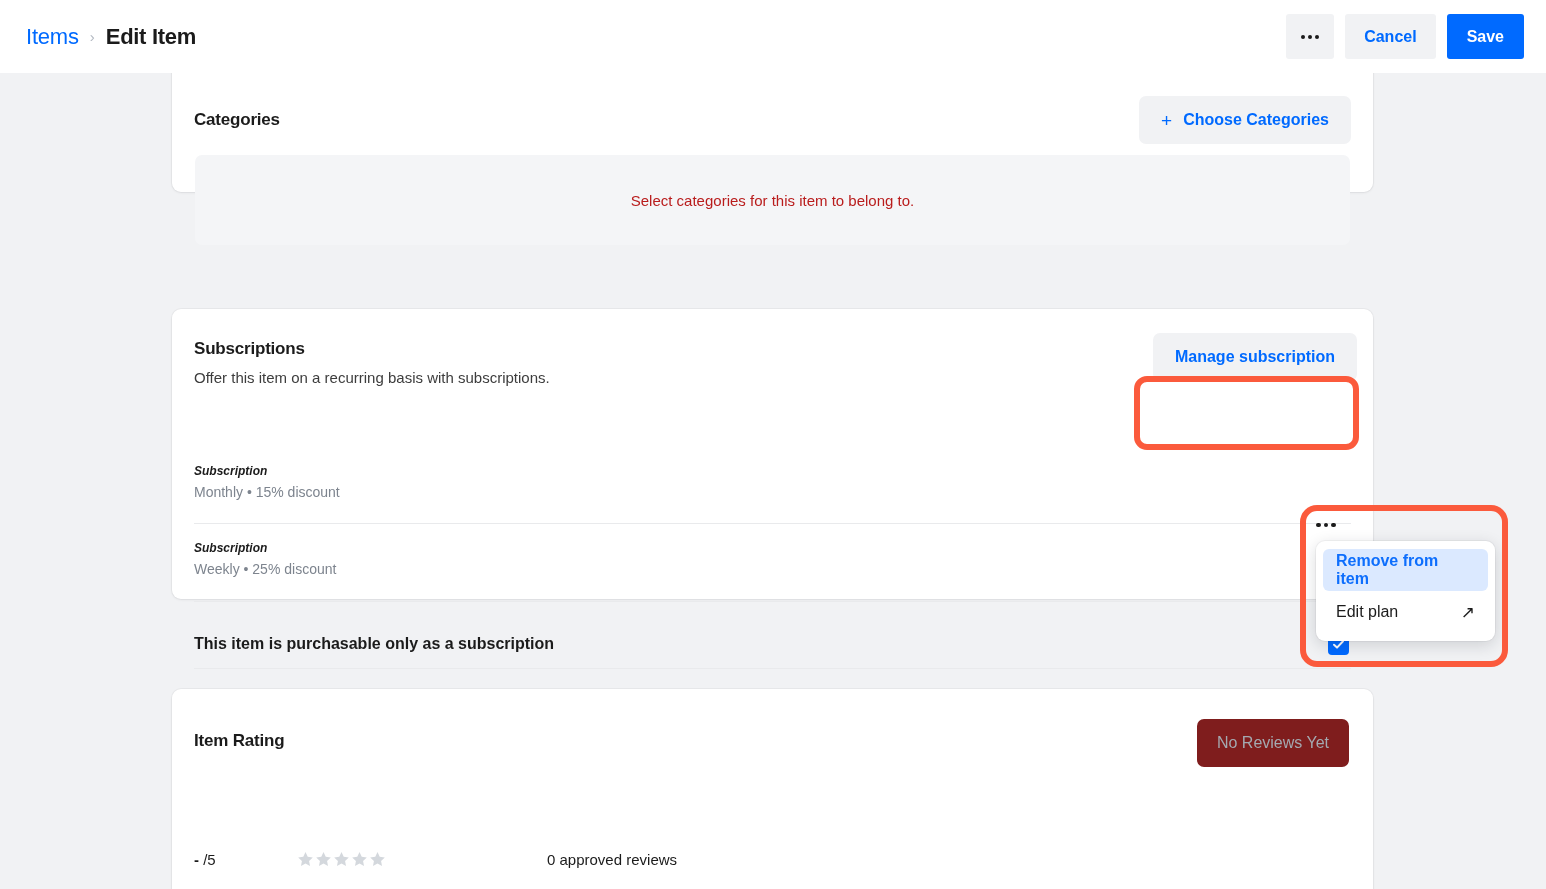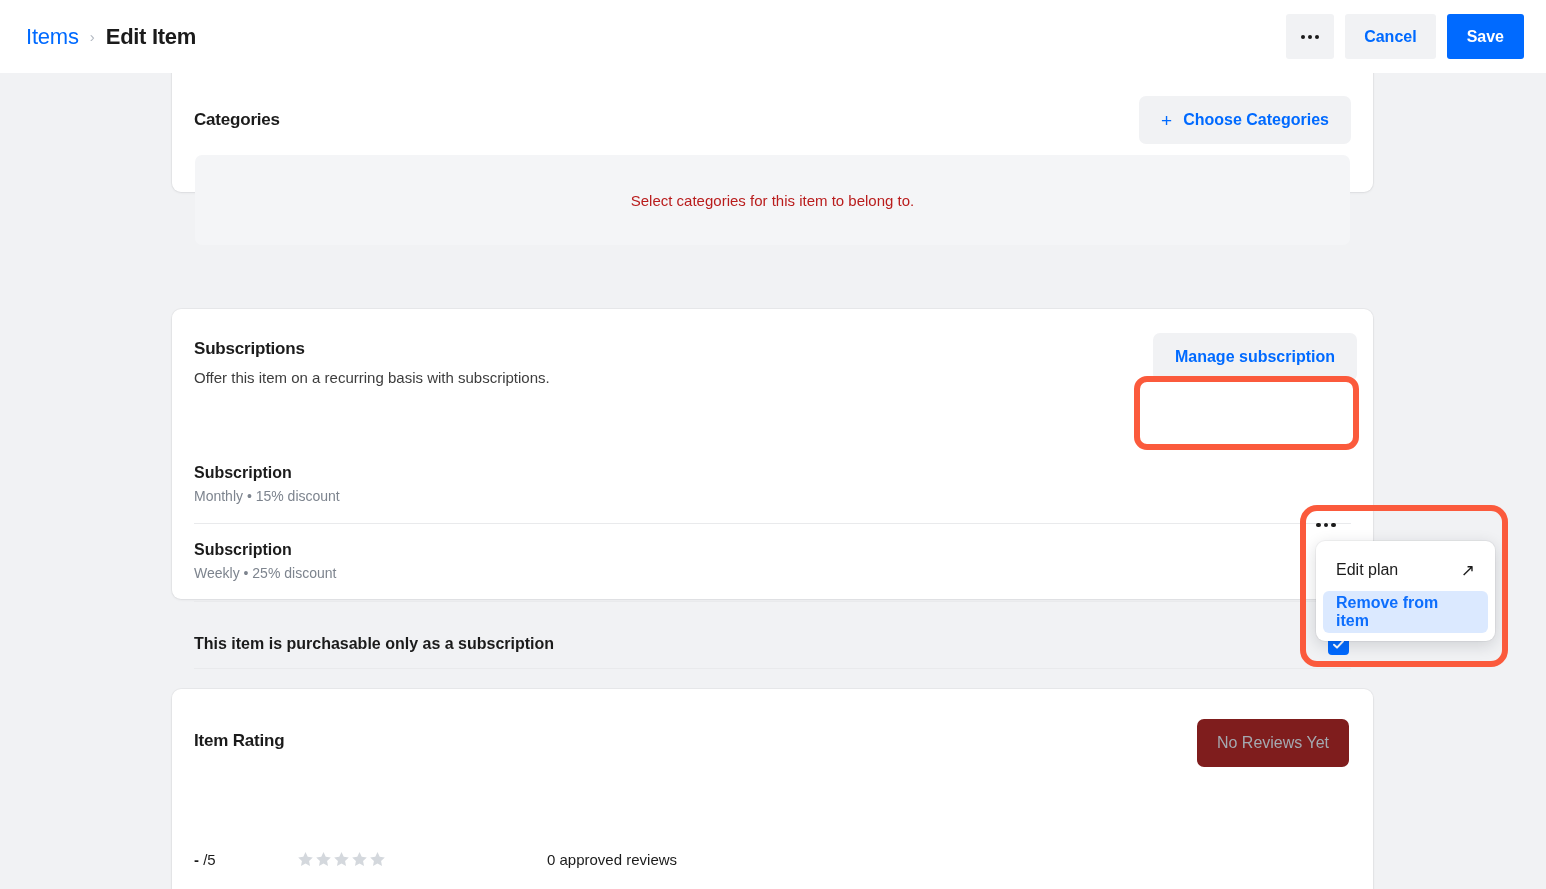--- a/index.html
+++ b/index.html
@@ -82,21 +82,21 @@
   .manage-btn {
     position: absolute; right: 16px; top: 24px;
     background: #f1f2f4; border: none; border-radius: 7px;
     height: 48px; padding: 0 22px; display: flex; align-items: center;
     color: #006aff; font-size: 16px; font-weight: bold; cursor: pointer;
     font-family: "Liberation Sans", sans-serif;
   }
   .sub-row { position: absolute; left: 22px; right: 22px; }
   .sub-row-1 { top: 155px; }
   .sub-row-2 { top: 232px; }
-  .sub-name { font-size: 16px; font-weight: bold; color: #1b1b1b; }
+  .sub-name { font-size: 12px; font-weight: bold; color: #1b1b1b; font-style: italic; }
   .sub-meta { font-size: 14px; color: #7d848e; margin-top: 6px; }
   .divider {
     position: absolute; left: 22px; right: 22px; height: 1px; background: #e9eaec;
   }
   .div-1 { top: 214px; }
   .div-2 { top: 292px; }
   .div-3 { top: 359px; }
 
   .purchase-row {
     position: absolute; left: 22px; right: 24px; top: 320px;
@@ -260,26 +260,26 @@
 
     </div>
 
     <div class="kebab-anchor">
       <i></i>
         <i></i>
         <i></i>
     </div>
 
     <div class="menu-popup">
+      <div class="menu-item menu-item-remove">
+        <span>Remove from item</span>
+      </div>
       <div class="menu-item menu-item-edit">
         <span>Edit plan</span>
         <span class="ext">↗</span>
       </div>
-      <div class="menu-item menu-item-remove">
-        <span>Remove from item</span>
-      </div>
     </div>
 
     <div class="ring ring-manage"></div>
     <div class="ring ring-menu"></div>
 
   </div>
 </div>
 
 </body></html>

